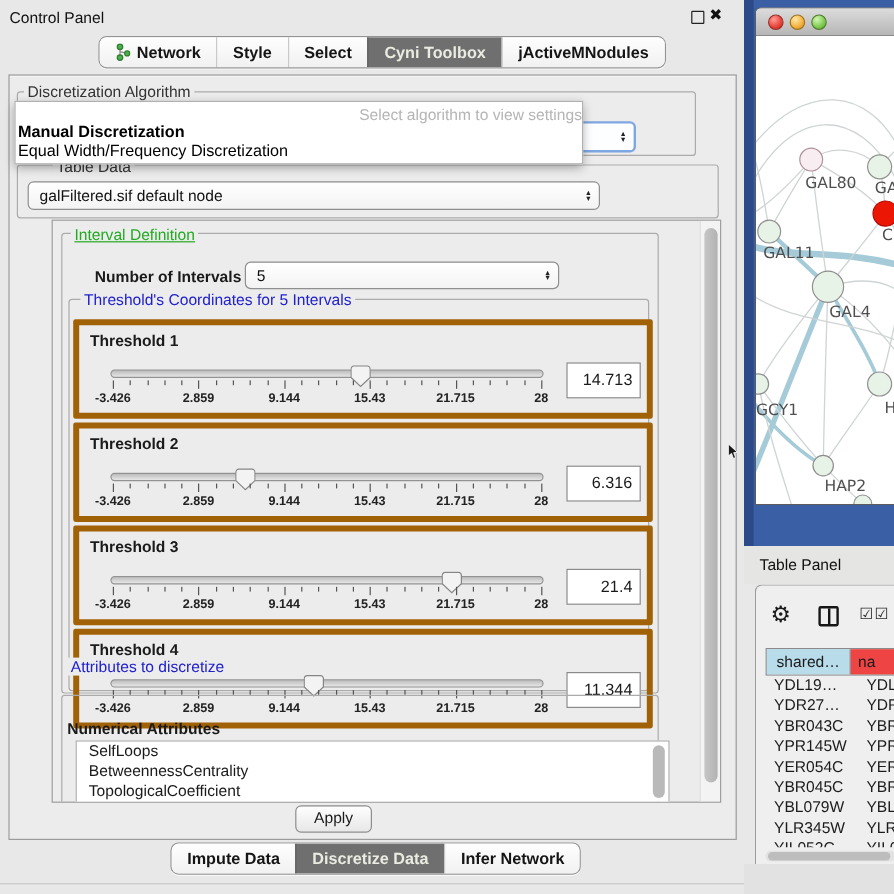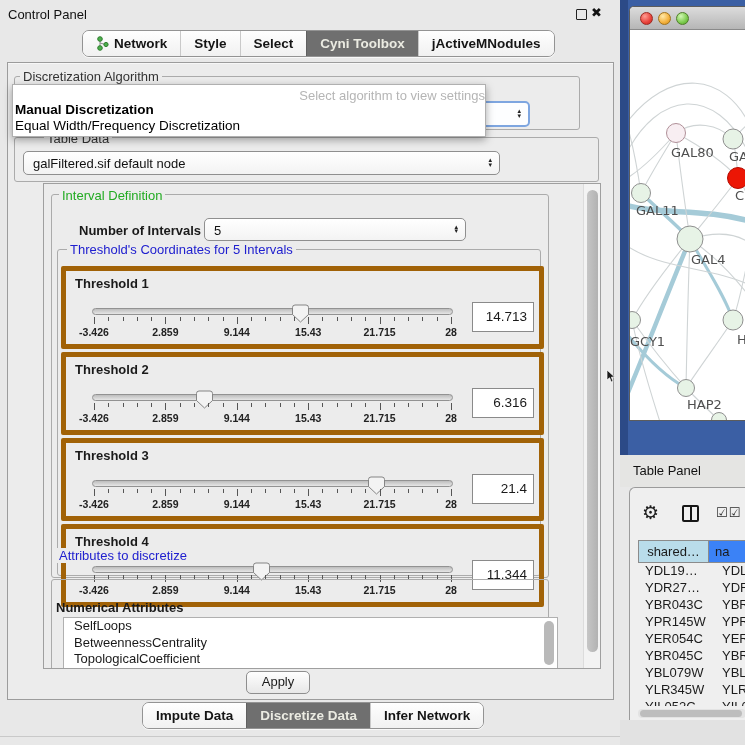--- a/index.html
+++ b/index.html
@@ -22,21 +22,21 @@
   .tabgroup .seg.sel{background:#6f6f6f;color:#ebebe2;border-left-color:#5f5f5f;}
   .tabgroup .seg .nicon{margin-right:5px;display:inline-block;line-height:0;}
   #cp-tabs{left:82px;top:30px;}
   #bottom-tabs{left:142px;top:702px;}
 
   #cp-main{position:absolute;left:7px;top:62px;width:605px;height:636px;background:#ececec;
            border:1px solid #9c9c9c;box-shadow:inset 0 1px 0 #f7f7f7;}
 
   .group{position:absolute;border:1px solid #ababab;border-radius:3px;}
   .legend{position:absolute;background:#ececec;padding:0 3px;font-size:13px;white-space:nowrap;z-index:2;}
-  .legend.green{color:#22ab22;}
+  .legend.green{color:#22ab22;text-decoration:underline;}
   .legend.blue{color:#2020cf;}
 
   .combo{position:absolute;background:linear-gradient(#ffffff,#f3f3f3);border:1px solid #8f8f8f;border-radius:5px;}
   .combo .ctext{position:absolute;left:9px;top:50%;transform:translateY(-50%);font-size:13px;color:#111;white-space:nowrap;}
   .combo .spinner{position:absolute;right:7px;top:50%;transform:translateY(-50%);text-align:center;color:#222;
                   font-family:"DejaVu Sans",sans-serif;font-size:7px;line-height:4.6px;}
   #combo-alg{left:20px;top:101px;width:506px;height:22px;border:2px solid #7ea6e0;background:#fdfeff;}
 
   #popup{position:absolute;left:12px;top:84px;width:472px;height:51px;background:#fff;border:1px solid #b0b0b0;
          box-shadow:0 3px 8px rgba(0,0,0,.35);z-index:40;}
@@ -94,21 +94,21 @@
   #tp-title{position:absolute;left:13px;top:8px;font-size:13px;color:#111;}
   #tp-inner{position:absolute;left:629px;top:487px;width:116px;height:233px;background:#efefef;
             border:1px solid #9b9b9b;border-right:none;border-radius:6px 0 0 0;}
   #gear{position:absolute;left:12px;top:13px;font-size:19px;color:#1c1c1c;font-family:"DejaVu Sans",sans-serif;}
   #colicon{position:absolute;left:52px;top:17px;width:13px;height:13px;border:2px solid #161616;border-radius:2px;}
   #colicon::after{content:"";position:absolute;left:5.5px;top:0;width:2px;height:100%;background:#161616;}
   #checks{position:absolute;left:86px;top:17px;font-size:13px;letter-spacing:1px;color:#2c2c2c;font-family:"DejaVu Sans",sans-serif;}
   #tp-table{position:absolute;left:8px;top:52px;width:108px;}
   #tp-head{display:flex;height:23px;border:1px solid #8b8b8b;box-sizing:border-box;}
   .hc1{width:69px;background:#b9dcea;border-right:1px solid #8b8b8b;text-align:center;line-height:21px;font-size:13px;}
-  .hc2{flex:1;background:#3b82f6;line-height:21px;font-size:13px;padding-left:6px;}
+  .hc2{flex:1;background:#ef4444;line-height:21px;font-size:13px;padding-left:6px;}
   #tp-rows{height:143px;overflow:hidden;}
   .trow{display:flex;height:17px;font-size:13px;color:#1c1c1c;}
   .trow .c1{width:70px;padding-left:7px;white-space:nowrap;overflow:hidden;}
   .trow .c2{flex:1;padding-left:7px;white-space:nowrap;overflow:hidden;}
   #tp-hsb{position:absolute;left:8px;top:221px;width:108px;height:9px;background:#e3e3e3;border-radius:4px;}
   #tp-hsb .thumb{position:absolute;left:2px;top:1px;width:102px;height:7px;border-radius:4px;background:#bdbdbd;}
   #tp-below{position:absolute;left:620px;top:720px;width:125px;height:25px;background:#e2e2e2;}
 
   #cursor{position:absolute;left:606px;top:370px;z-index:60;}
 </style>

